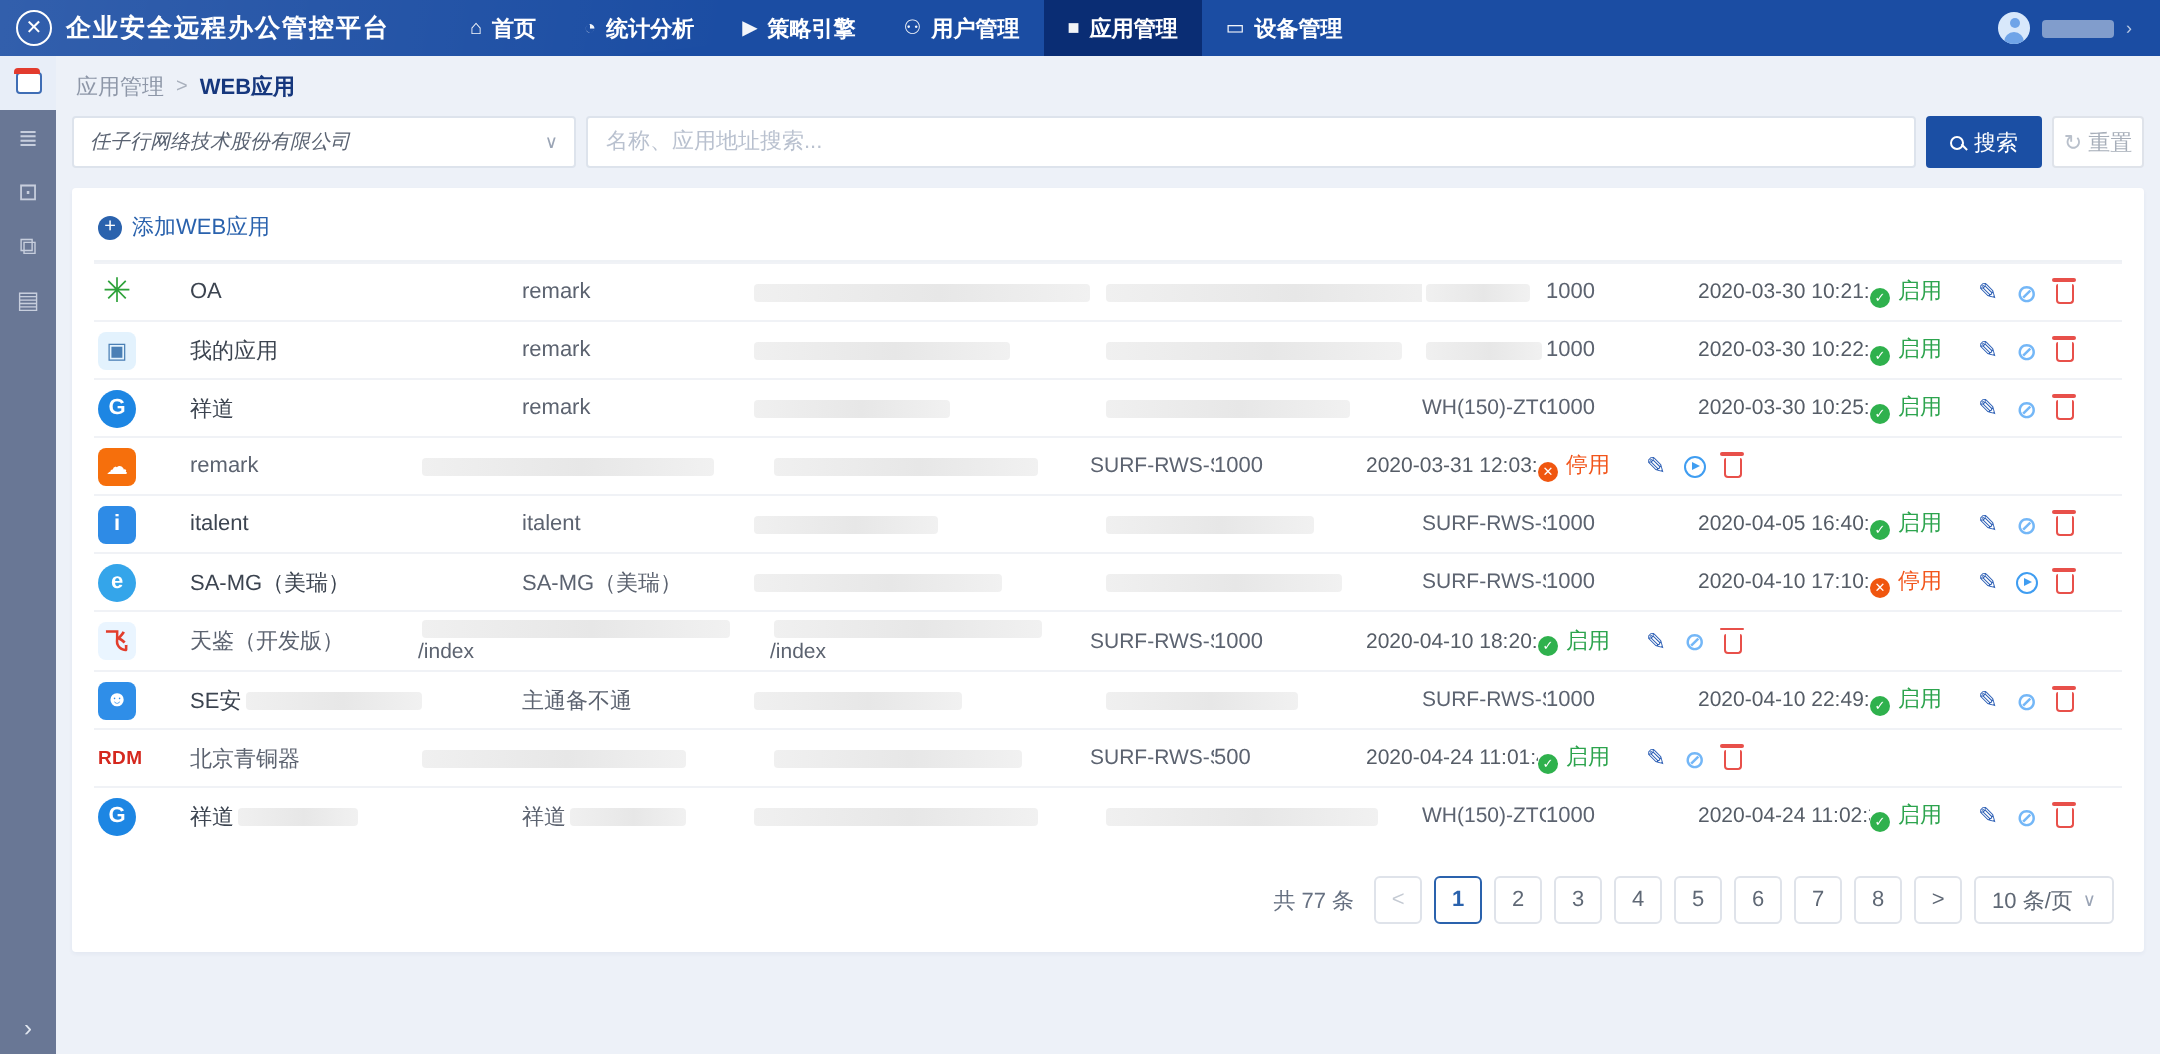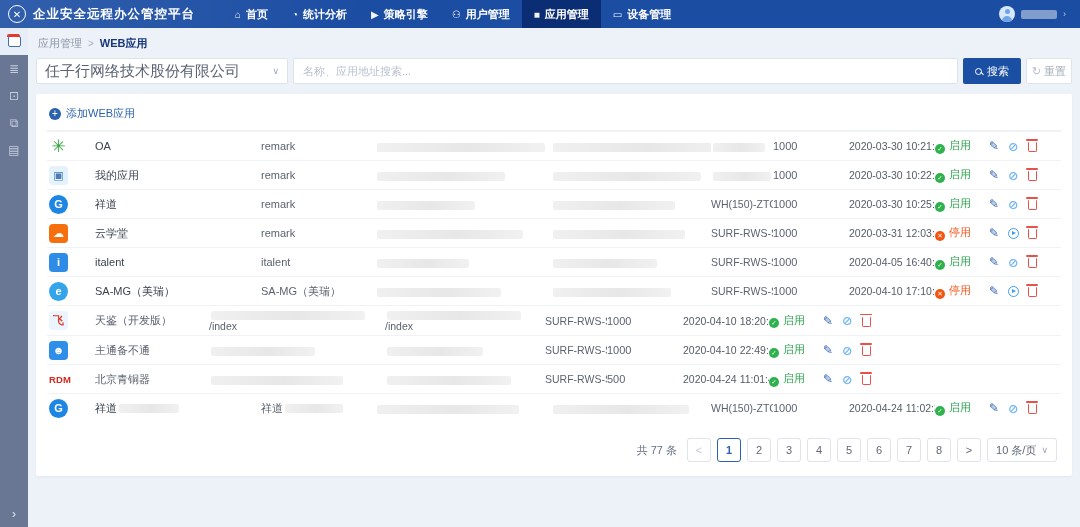--- a/index.html
+++ b/index.html
@@ -45,21 +45,21 @@
   
   .main { position:absolute; left:28px; top:28px; width:1052px; height:499px; padding:8px 8px 0 8px; }
   .breadcrumb { font-size:11px; display:flex; gap:6px; align-items:center; padding-left:2px; }
   .bc-parent { color:#8e97a8; }
   .bc-sep { color:#a9b0bd; font-size:10px; }
   .bc-current { color:#16377d; font-weight:bold;text-align:center; }
 
   .filter-row { display:flex; align-items:center; margin-top:7px; gap:5px; }
   .company-select { width:252px; height:26px; background:#fff; border:1px solid #dde3ec; border-radius:2px;
     display:flex; align-items:center; justify-content:space-between; padding:0 8px; cursor:pointer; }
-  .company-select .sel-val { font-size:15px; color:#5a6372; }
+  .company-select .sel-val { font-size:10px; color:#5a6372;font-style:italic; }
   .sel-caret { color:#9aa4b5; font-size:9px; }
   .search-input { flex:1; height:26px; background:#fff; border:1px solid #dde3ec; border-radius:2px;
     font-size:11px; color:#444; padding:0 9px; outline:none; font-family:inherit; }
   .search-input::placeholder { color:#b9c1cf; }
   .btn-search { width:58px; height:26px; background:#1b4fa4; border:none; border-radius:2px; color:#fff;
     font-size:11px; display:flex; align-items:center; justify-content:center; gap:2px; cursor:pointer; font-family:inherit; }
   .mag { width:7px; height:7px; border:1.3px solid #fff; border-radius:50%; position:relative;
     display:inline-block; margin-right:3px; }
   .mag::after { content:""; position:absolute; width:4px; height:1.4px; background:#fff;
     transform:rotate(45deg); right:-3px; bottom:-1px; }
@@ -274,21 +274,20 @@
       <span class="st-dot">✓</span><span class="st-label">启用</span>
     </div>
     <div class="cell c9">
             <span class="ic ic-edit">✎</span>
             <span class="ic ic-ban">⊘</span>
             <span class="ic ic-del"></span>
           </div>
   </div>
         <div class="trow">
     <div class="cell c0"><span class="logo lg-square" style="color: rgb(255, 255, 255); background: rgb(246, 111, 12);">☁</span></div>
-    <div class="cell c1">云学堂</div>
     <div class="cell c2">remark</div>
     <div class="cell c3"><span class="redact" style="width: 146px;"></span></div>
     <div class="cell c4"><span class="redact" style="width: 132px;"></span></div>
     <div class="cell c5">SURF-RWS-S</div>
     <div class="cell c6">1000</div>
     <div class="cell c7">2020-03-31 12:03:19</div>
     <div class="cell c8 status-disabled">
       <span class="st-dot">✕</span><span class="st-label">停用</span>
     </div>
     <div class="cell c9">
@@ -345,20 +344,21 @@
       <span class="st-dot">✓</span><span class="st-label">启用</span>
     </div>
     <div class="cell c9">
             <span class="ic ic-edit">✎</span>
             <span class="ic ic-ban">⊘</span>
             <span class="ic ic-del"></span>
           </div>
   </div>
         <div class="trow">
     <div class="cell c0"><span class="logo lg-square" style="color: rgb(255, 255, 255); background: rgb(47, 142, 232);">☻</span></div>
+    <div class="cell c1">SE安<span class="redact" style="width: 88px;"></span></div>
     <div class="cell c2">主通备不通</div>
     <div class="cell c3"><span class="redact" style="width: 104px;"></span></div>
     <div class="cell c4"><span class="redact" style="width: 96px;"></span></div>
     <div class="cell c5">SURF-RWS-S</div>
     <div class="cell c6">1000</div>
     <div class="cell c7">2020-04-10 22:49:50</div>
     <div class="cell c8 status-enabled">
       <span class="st-dot">✓</span><span class="st-label">启用</span>
     </div>
     <div class="cell c9">

